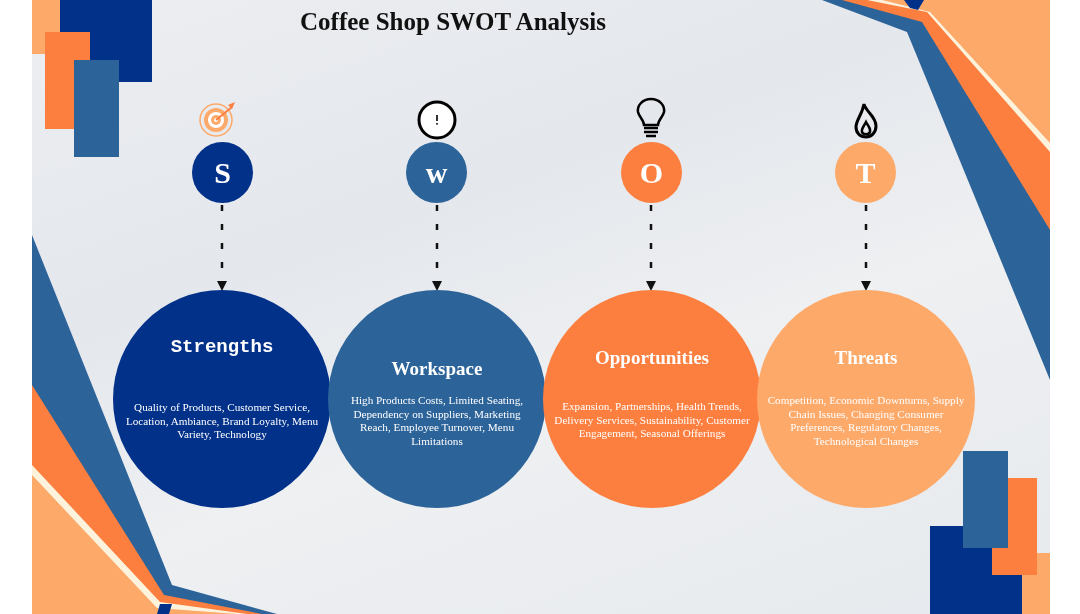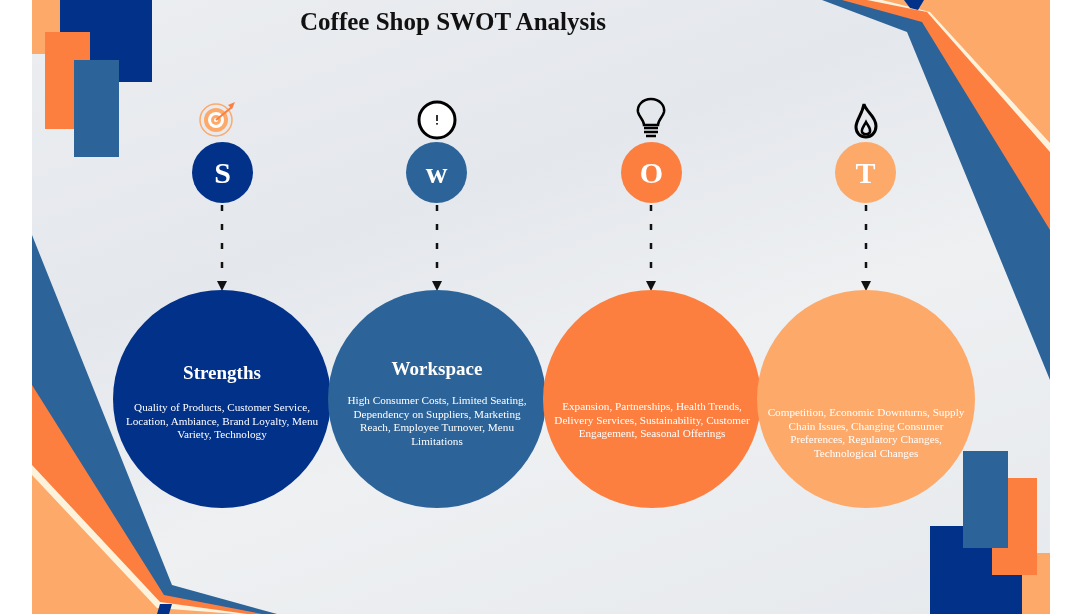--- a/index.html
+++ b/index.html
@@ -58,66 +58,68 @@
       <line x1="18" y1="21" x2="34" y2="8" stroke="#fd7f3f" stroke-width="2"></line>
       <polygon points="30,6 37,3 34,10" fill="#fd7f3f"></polygon>
     </svg>
   </div>
   <div class="letter" style="left:160px;top:142px;background:#02318a;">S</div>
   <svg class="arrow" style="left:185px;top:203px;" width="10" height="88" viewBox="0 0 10 88">
     <line x1="5" y1="2" x2="5" y2="78" stroke="#111" stroke-width="2.5" stroke-dasharray="6,13"></line>
     <polygon points="0,78 10,78 5,88" fill="#111"></polygon>
   </svg>
   <div class="big" style="left:81px;top:290px;background:#02318a;">
-    <div class="h" style="top:72px;">Strengths</div>
+    <div class="h" style="top:46px;font-family:Liberation Mono, monospace;">Strengths</div>
     <div class="t" style="top:111px;font-family:Liberation Serif, serif;">Quality of Products, Customer Service, Location, Ambiance, Brand Loyalty, Menu Variety, Technology</div>
   </div>
 
   <div class="icon" style="left:385px;top:100px;">
     <svg width="40" height="40" viewBox="0 0 40 40">
       <circle cx="20" cy="20" r="18" fill="#fff" stroke="#000" stroke-width="3"></circle>
       <rect x="19.2" y="15" width="1.6" height="6" fill="#000"></rect>
       <rect x="19.2" y="23" width="1.6" height="1.6" fill="#000"></rect>
     </svg>
   </div>
   <div class="letter" style="left:374px;top:142px;background:#2c6399;">w</div>
   <svg class="arrow" style="left:400px;top:203px;" width="10" height="88" viewBox="0 0 10 88">
     <line x1="5" y1="2" x2="5" y2="78" stroke="#111" stroke-width="2.5" stroke-dasharray="6,13"></line>
     <polygon points="0,78 10,78 5,88" fill="#111"></polygon>
   </svg>
   <div class="big" style="left:296px;top:290px;background:#2c6399;">
     <div class="h" style="top:68px;">Workspace</div>
-    <div class="t" style="top:104px;">High Consumer Costs, Limited Seating, Dependency on Suppliers, Marketing Reach, Employee Turnover, Menu Limitations</div>
+    <div class="t" style="top:104px;">High Products Costs, Limited Seating, Dependency on Suppliers, Marketing Reach, Employee Turnover, Menu Limitations</div>
   </div>
 
   <div class="icon" style="left:599px;top:97px;">
     <svg width="40" height="42" viewBox="0 0 40 42">
       <path d="M20 3 C11 3 6 10 7 16 C8 21 13 24 13 29 L27 29 C27 24 32 21 33 16 C34 10 29 3 20 3 Z" fill="none" stroke="#000" stroke-width="2.5"></path>
       <line x1="13" y1="32" x2="27" y2="32" stroke="#000" stroke-width="2.5"></line>
       <line x1="13" y1="36" x2="27" y2="36" stroke="#000" stroke-width="2.5"></line>
       <line x1="15" y1="40" x2="25" y2="40" stroke="#000" stroke-width="2.5"></line>
     </svg>
   </div>
   <div class="letter" style="left:589px;top:142px;background:#fd7f3f;">O</div>
   <svg class="arrow" style="left:614px;top:203px;" width="10" height="88" viewBox="0 0 10 88">
     <line x1="5" y1="2" x2="5" y2="78" stroke="#111" stroke-width="2.5" stroke-dasharray="6,13"></line>
     <polygon points="0,78 10,78 5,88" fill="#111"></polygon>
   </svg>
   <div class="big" style="left:511px;top:290px;background:#fd7f3f;">
+    <div class="h" style="top:57px;">Opportunities</div>
     <div class="t" style="top:104px;margin-top:6px;">Expansion, Partnerships, Health Trends, Delivery Services, Sustainability, Customer Engagement, Seasonal Offerings</div>
   </div>
 
   <div class="icon" style="left:814px;top:100px;">
     <svg width="32" height="40" viewBox="0 0 32 40">
       <path d="M14 4 C16 12 26 16 26 26 C26 33 21 37 16 37 C10 37 6 33 6 27 C6 20 12 15 14 4 Z" fill="none" stroke="#000" stroke-width="3"></path>
       <path d="M16 22 C18 26 21 28 20 32 C19 35 13 35 12 32 C11 29 14 26 16 22 Z" fill="none" stroke="#000" stroke-width="2.5"></path>
     </svg>
   </div>
   <div class="letter" style="left:803px;top:142px;background:#fda96a;">T</div>
   <svg class="arrow" style="left:829px;top:203px;" width="10" height="88" viewBox="0 0 10 88">
     <line x1="5" y1="2" x2="5" y2="78" stroke="#111" stroke-width="2.5" stroke-dasharray="6,13"></line>
     <polygon points="0,78 10,78 5,88" fill="#111"></polygon>
   </svg>
   <div class="big" style="left:725px;top:290px;background:#fda96a;">
-    <div class="t" style="top:116px;">Competition, Economic Downturns, Supply Chain Issues, Changing Consumer Preferences, Regulatory Changes, Technological Changes</div>
+    <div class="h" style="top:57px;">Threats</div>
+    <div class="t" style="top:104px;">Competition, Economic Downturns, Supply Chain Issues, Changing Consumer Preferences, Regulatory Changes, Technological Changes</div>
   </div>
 
 </div>
 
 </body></html>

